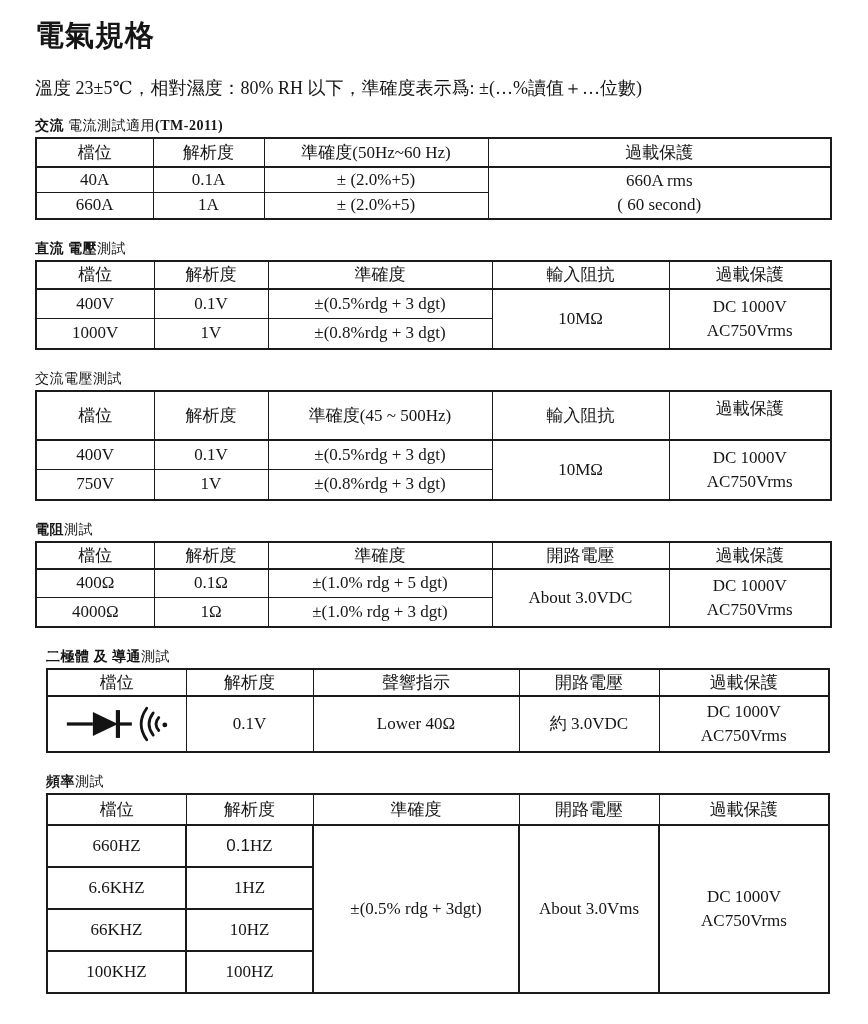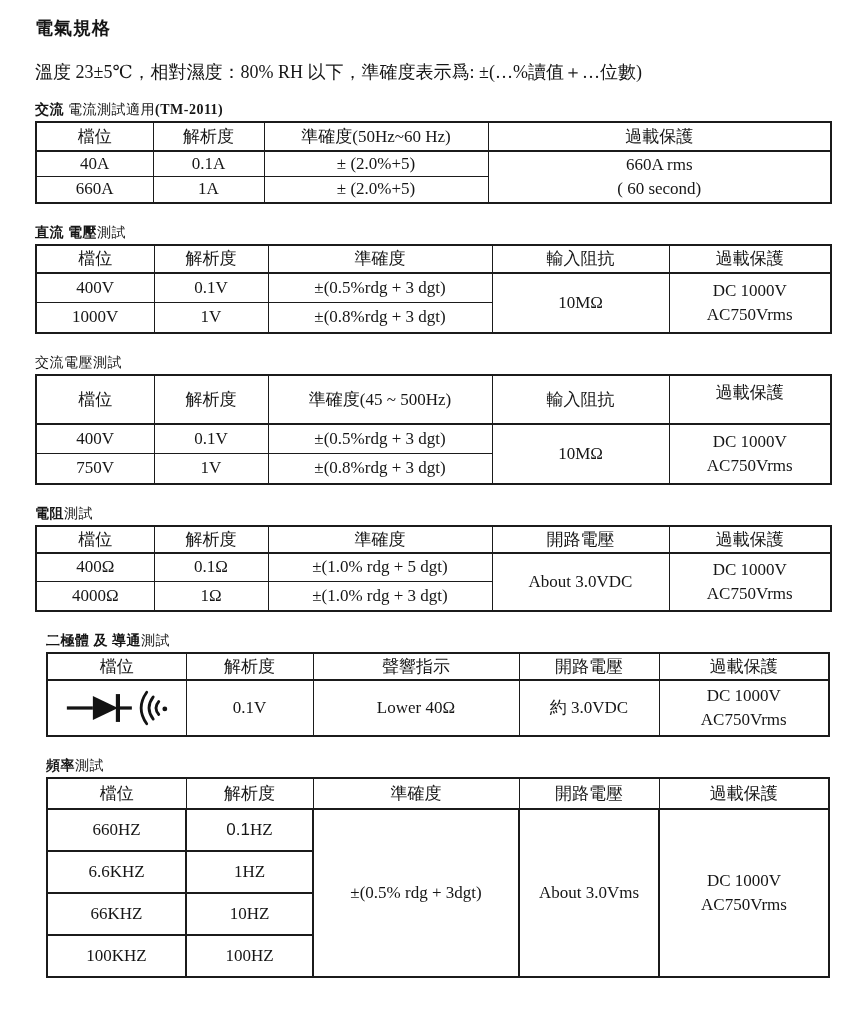--- a/index.html
+++ b/index.html
@@ -5,21 +5,21 @@
   * { box-sizing: border-box; }
   html, body { margin: 0; padding: 0; background: #ffffff; }
   body {
     width: 868px;
     font-family: "Liberation Serif", "DejaVu Serif", serif;
     color: #161616;
   }
   .page { width: 868px; padding: 12px 36px 24px 35px; }
 
   .doc-title {
-    font-size: 18px;
+    font-size: 29px;
     font-weight: 700;
     margin: 4px 0 0 0;
     letter-spacing: 1px;
   }
   .conditions {
     font-size: 18px;
     margin: 20px 0 0 0;
   }
 
   .section { margin-top: 20px; }

